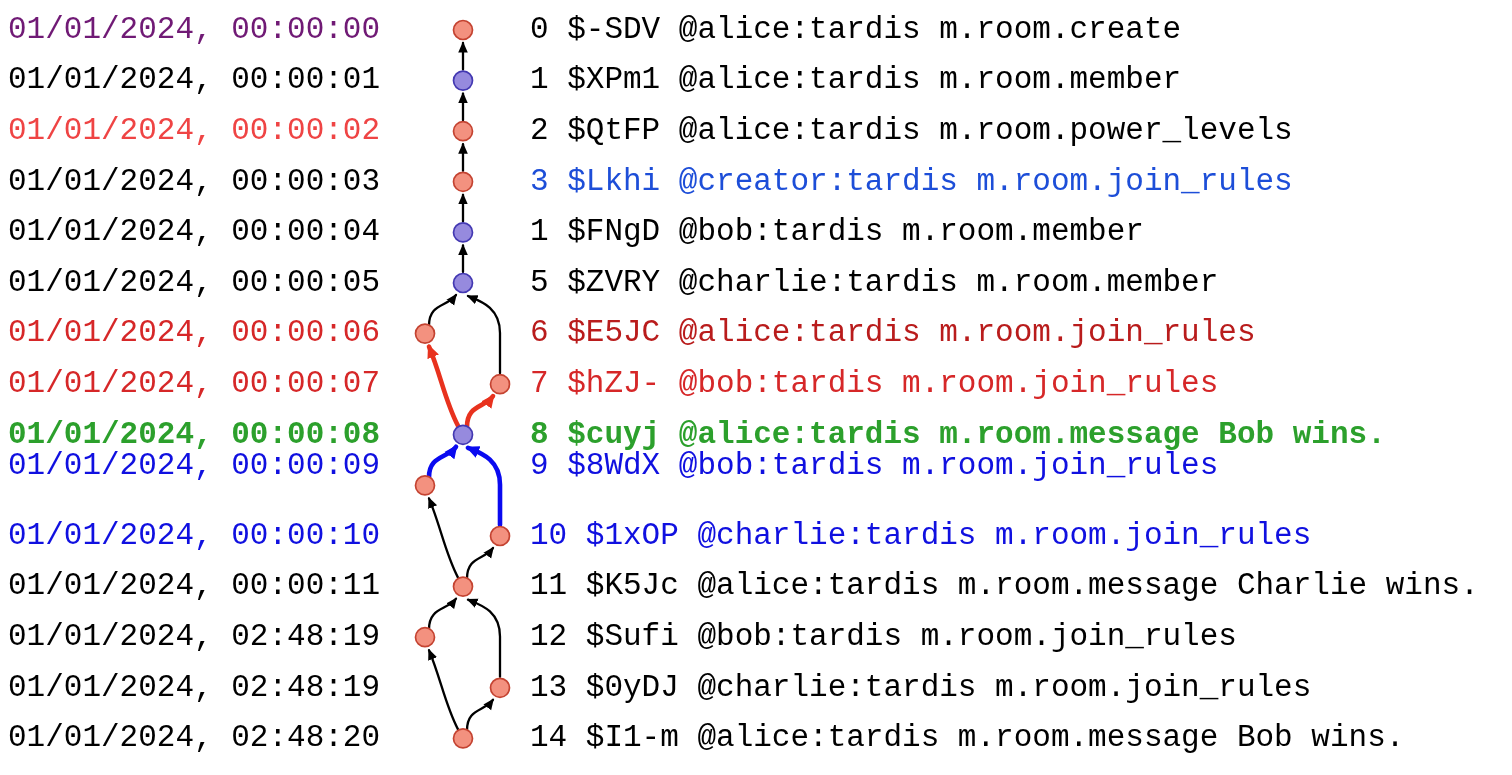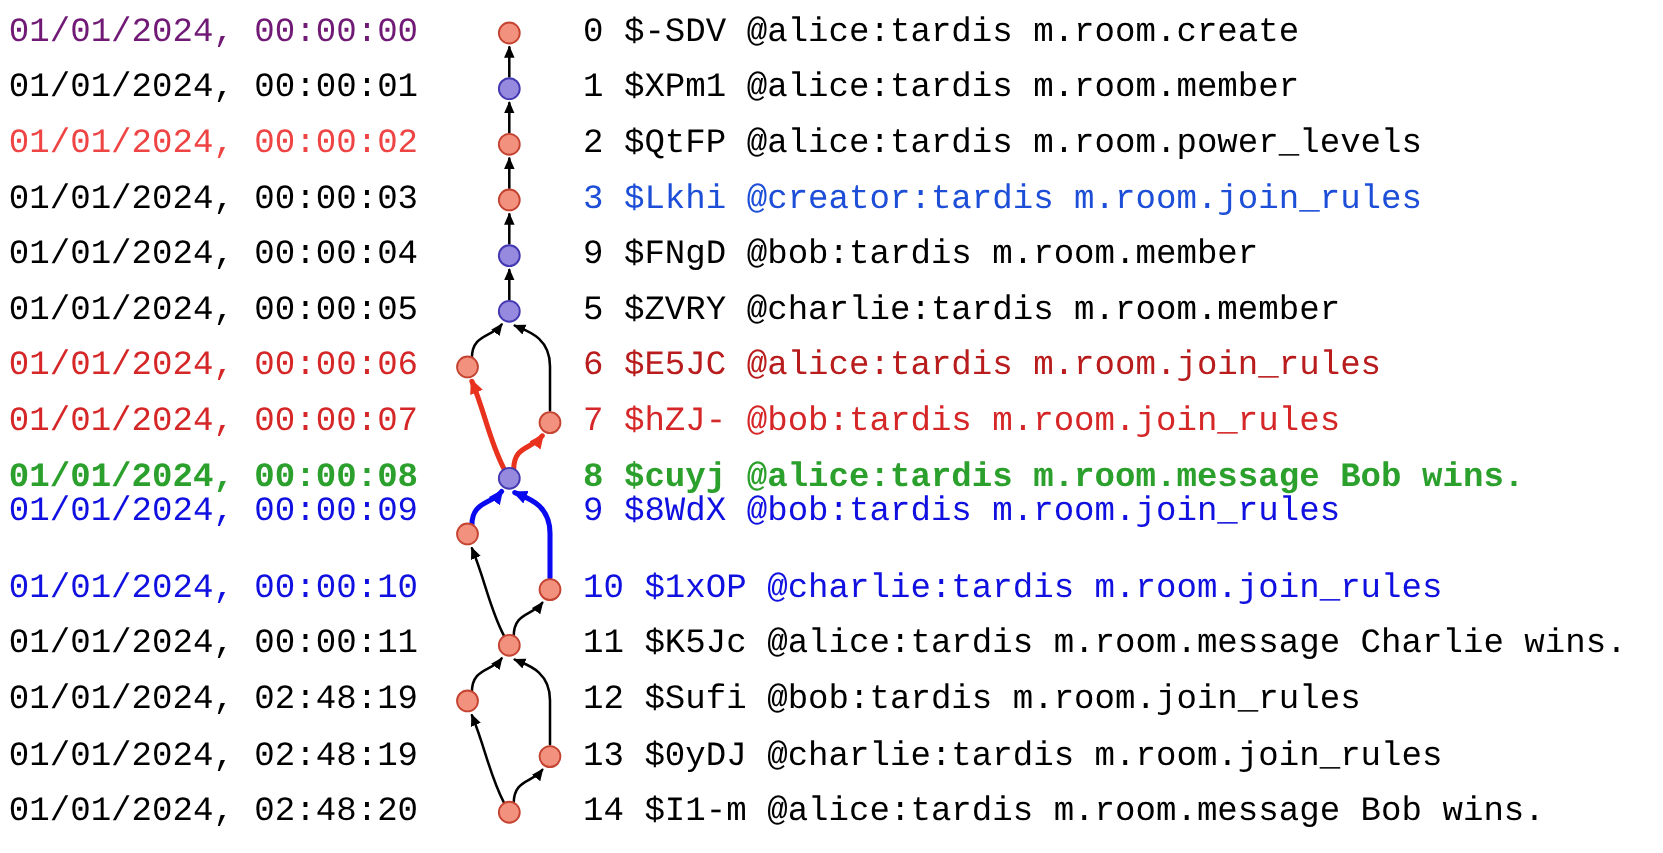--- a/index.html
+++ b/index.html
@@ -119,21 +119,21 @@
       <div class="row" style="top: 105.9px;">
         <span class="ts" style="color: #ef4444;">01/01/2024, 00:00:02</span>
         <span class="lbl" style="color: rgb(0, 0, 0);">2 $QtFP @alice:tardis m.room.power_levels</span>
       </div>
       <div class="row" style="top: 156.5px;">
         <span class="ts" style="color: rgb(0, 0, 0);">01/01/2024, 00:00:03</span>
         <span class="lbl" style="color: #1d4ed8;">3 $Lkhi @creator:tardis m.room.join_rules</span>
       </div>
       <div class="row" style="top: 207.1px;">
         <span class="ts" style="color: rgb(0, 0, 0);">01/01/2024, 00:00:04</span>
-        <span class="lbl" style="color: rgb(0, 0, 0);">9 $FNgD @bob:tardis m.room.member</span>
+        <span class="lbl" style="color: rgb(0, 0, 0);">1 $FNgD @bob:tardis m.room.member</span>
       </div>
       <div class="row" style="top: 257.7px;">
         <span class="ts" style="color: rgb(0, 0, 0);">01/01/2024, 00:00:05</span>
         <span class="lbl" style="color: rgb(0, 0, 0);">5 $ZVRY @charlie:tardis m.room.member</span>
       </div>
       <div class="row" style="top: 308.3px;">
         <span class="ts" style="color: rgb(214, 39, 40);">01/01/2024, 00:00:06</span>
         <span class="lbl" style="color: #b91c1c;">6 $E5JC @alice:tardis m.room.join_rules</span>
       </div>
       <div class="row" style="top: 358.9px;">

